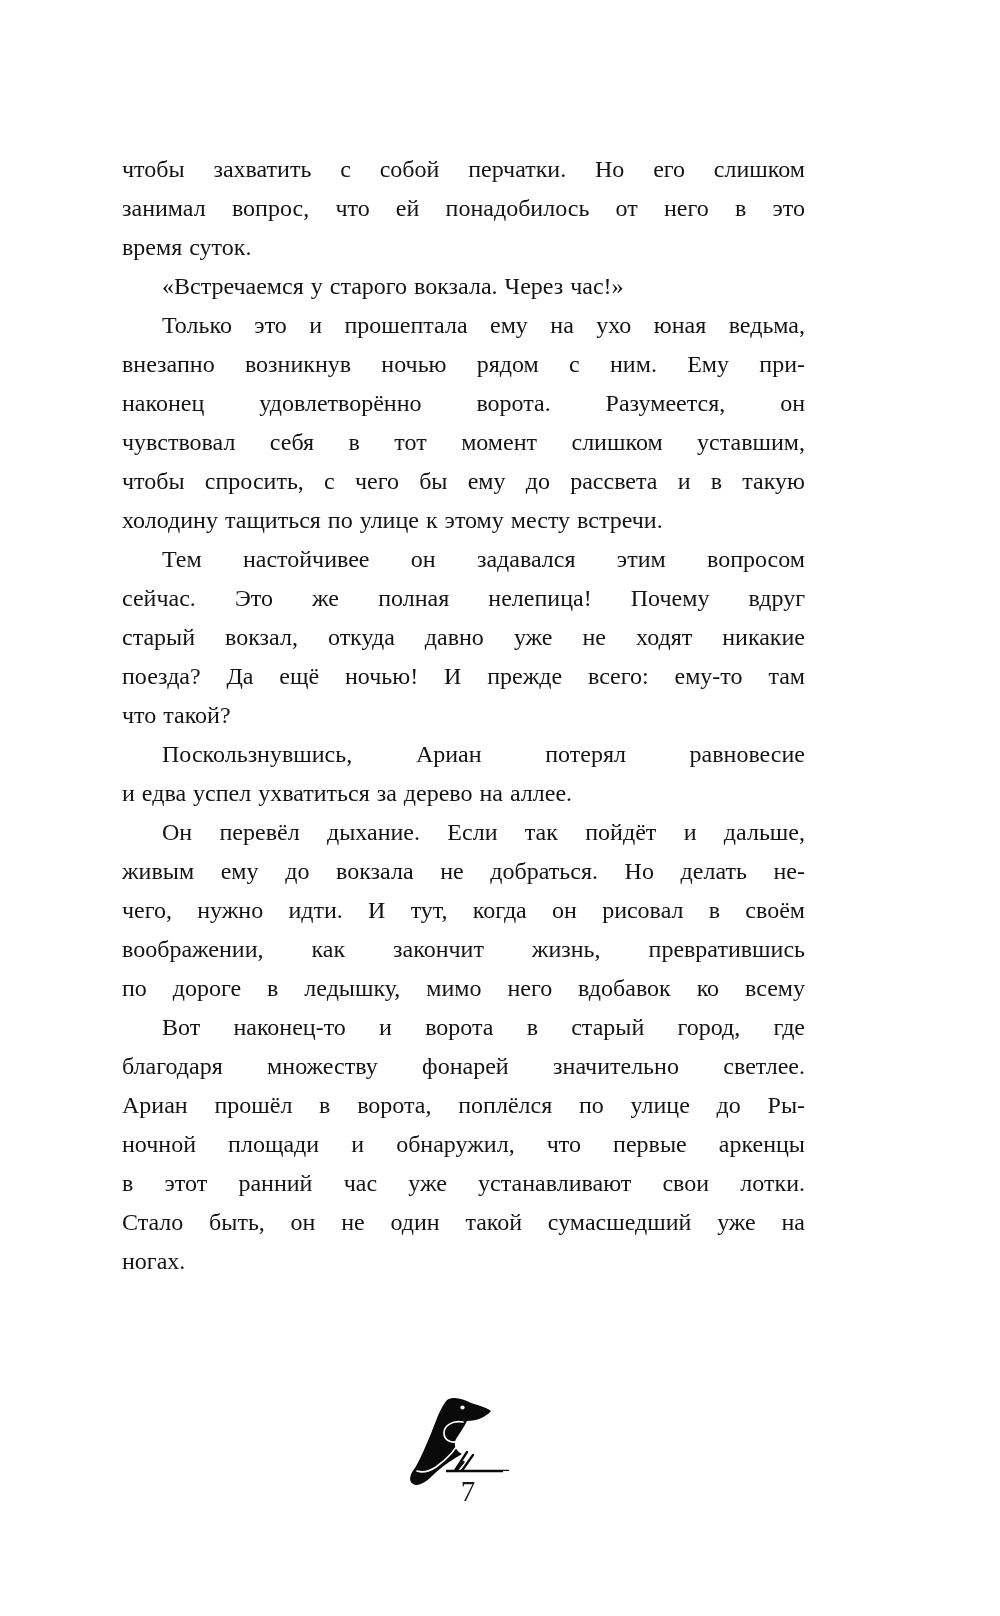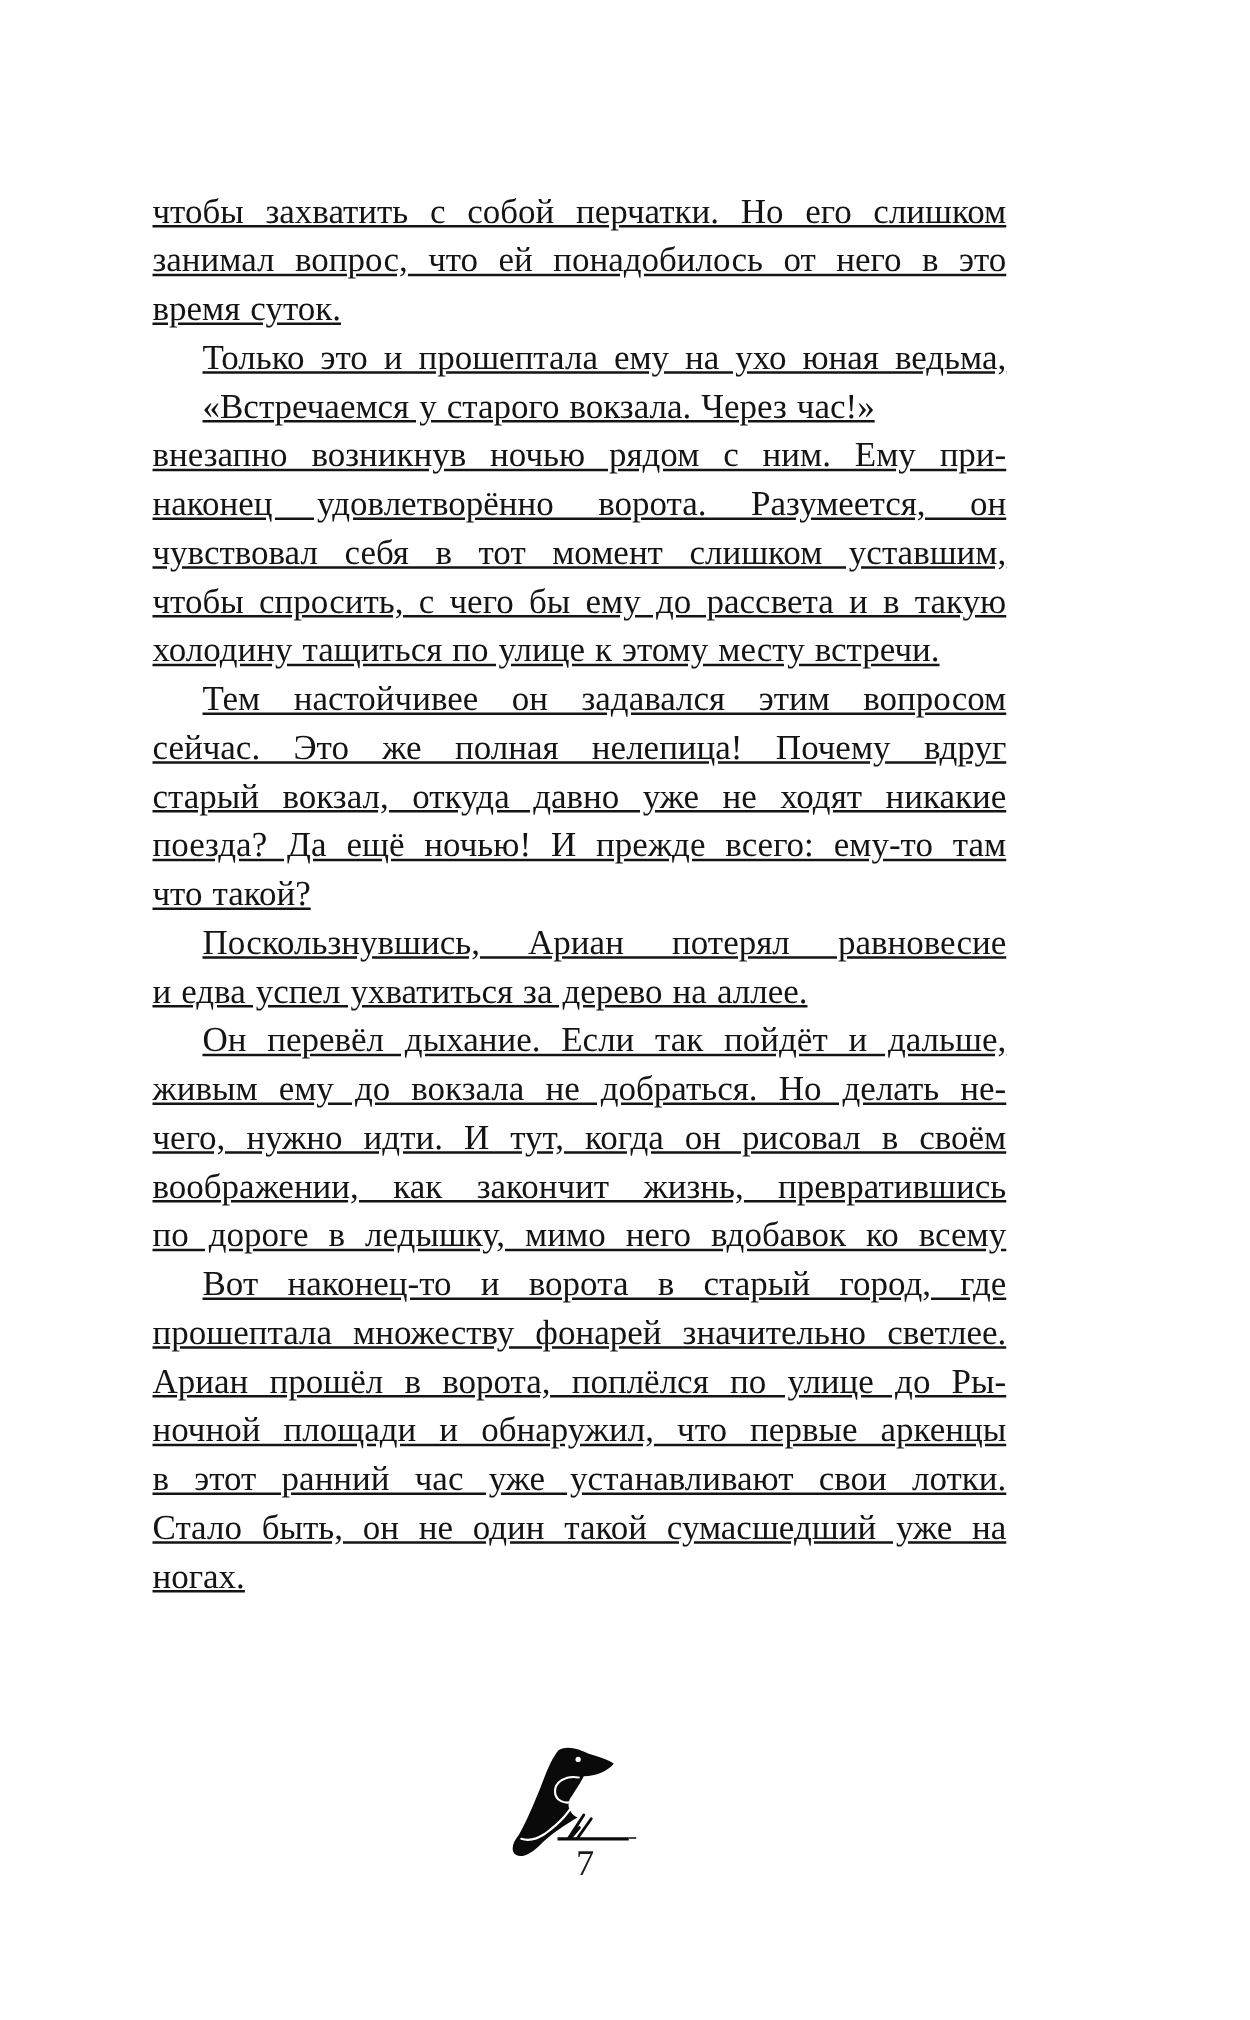--- a/index.html
+++ b/index.html
@@ -12,27 +12,26 @@
     color: #141414;
     overflow: hidden;
   }
   .text-block {
     position: absolute;
     left: 122px;
     top: 150px;
     width: 683px;
   }
   .line {
-    font-size: 28px;
+    font-size: 24px;
     line-height: 39px;
     text-align: justify;
     text-align-last: justify;
     word-spacing: 1px;
     white-space: normal;
-    text-decoration: underline;
   }
   .line.pe { text-align-last: left; }   
   .line.ps { text-indent: 40px; }       
   .ornament {
     position: absolute;
     left: 400px;
     top: 1396px;
     width: 110px;
     height: 92px;
   }
@@ -47,41 +46,41 @@
     color: #1a1a1a;
   }
 </style>
 </head>
 <body>
 
 <div class="text-block">
   <div class="line">чтобы захватить с собой перчатки. Но его слишком</div>
   <div class="line">занимал вопрос, что ей понадобилось от него в это</div>
   <div class="line pe">время суток.</div>
+  <div class="line ps pe">«Встречаемся у старого вокзала. Через час!»</div>
   <div class="line ps">Только это и прошептала ему на ухо юная ведьма,</div>
-  <div class="line ps pe">«Встречаемся у старого вокзала. Через час!»</div>
   <div class="line">внезапно возникнув ночью рядом с ним. Ему при-</div>
   <div class="line">наконец удовлетворённо ворота. Разумеется, он</div>
   <div class="line">чувствовал себя в тот момент слишком уставшим,</div>
   <div class="line">чтобы спросить, с чего бы ему до рассвета и в такую</div>
   <div class="line pe">холодину тащиться по улице к этому месту встречи.</div>
   <div class="line ps">Тем настойчивее он задавался этим вопросом</div>
   <div class="line">сейчас. Это же полная нелепица! Почему вдруг</div>
   <div class="line">старый вокзал, откуда давно уже не ходят никакие</div>
   <div class="line">поезда? Да ещё ночью! И прежде всего: ему-то там</div>
   <div class="line pe">что такой?</div>
   <div class="line ps">Поскользнувшись, Ариан потерял равновесие</div>
   <div class="line pe">и едва успел ухватиться за дерево на аллее.</div>
   <div class="line ps">Он перевёл дыхание. Если так пойдёт и дальше,</div>
   <div class="line">живым ему до вокзала не добраться. Но делать не-</div>
   <div class="line">чего, нужно идти. И тут, когда он рисовал в своём</div>
   <div class="line">воображении, как закончит жизнь, превратившись</div>
   <div class="line">по дороге в ледышку, мимо него вдобавок ко всему</div>
   <div class="line ps">Вот наконец-то и ворота в старый город, где</div>
-  <div class="line">прошептала множеству фонарей значительно светлее.</div>
+  <div class="line">благодаря множеству фонарей значительно светлее.</div>
   <div class="line">Ариан прошёл в ворота, поплёлся по улице до Ры-</div>
   <div class="line">ночной площади и обнаружил, что первые аркенцы</div>
   <div class="line">в этот ранний час уже устанавливают свои лотки.</div>
   <div class="line">Стало быть, он не один такой сумасшедший уже на</div>
   <div class="line pe">ногах.</div>
 </div>
 
 <div class="ornament">
   <svg viewBox="0 0 110 92" width="110" height="92" xmlns="http://www.w3.org/2000/svg">
 

